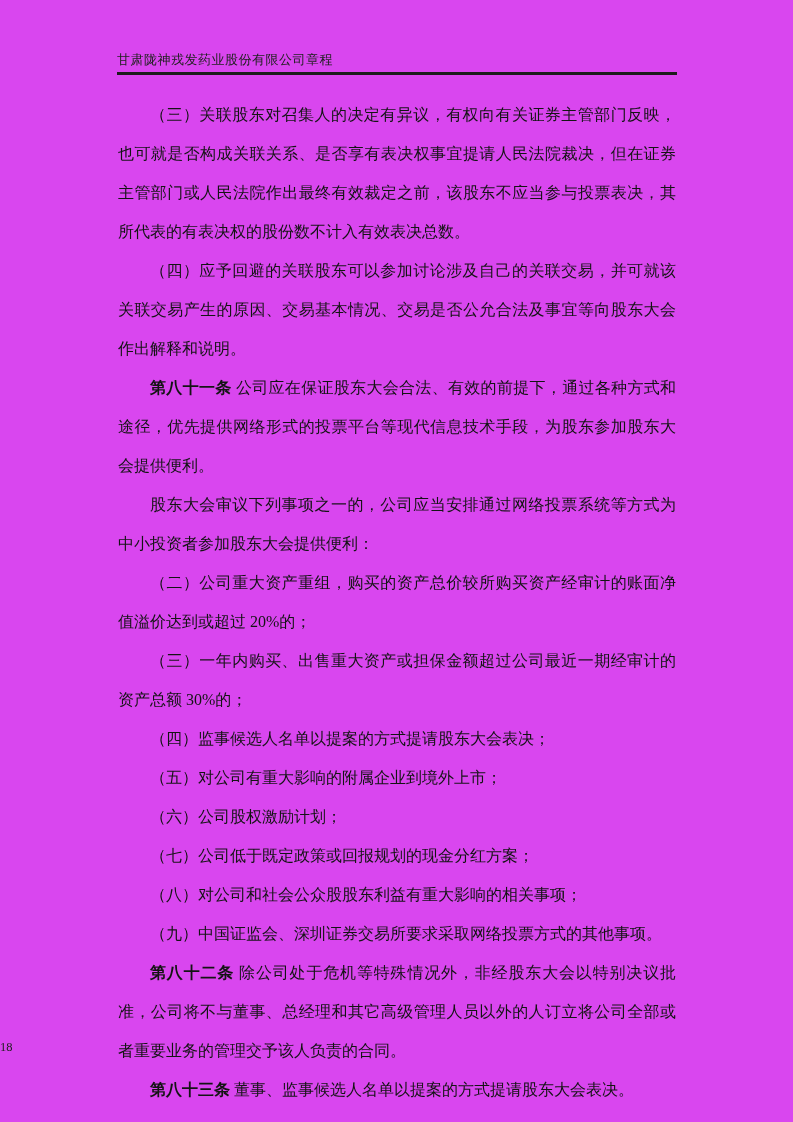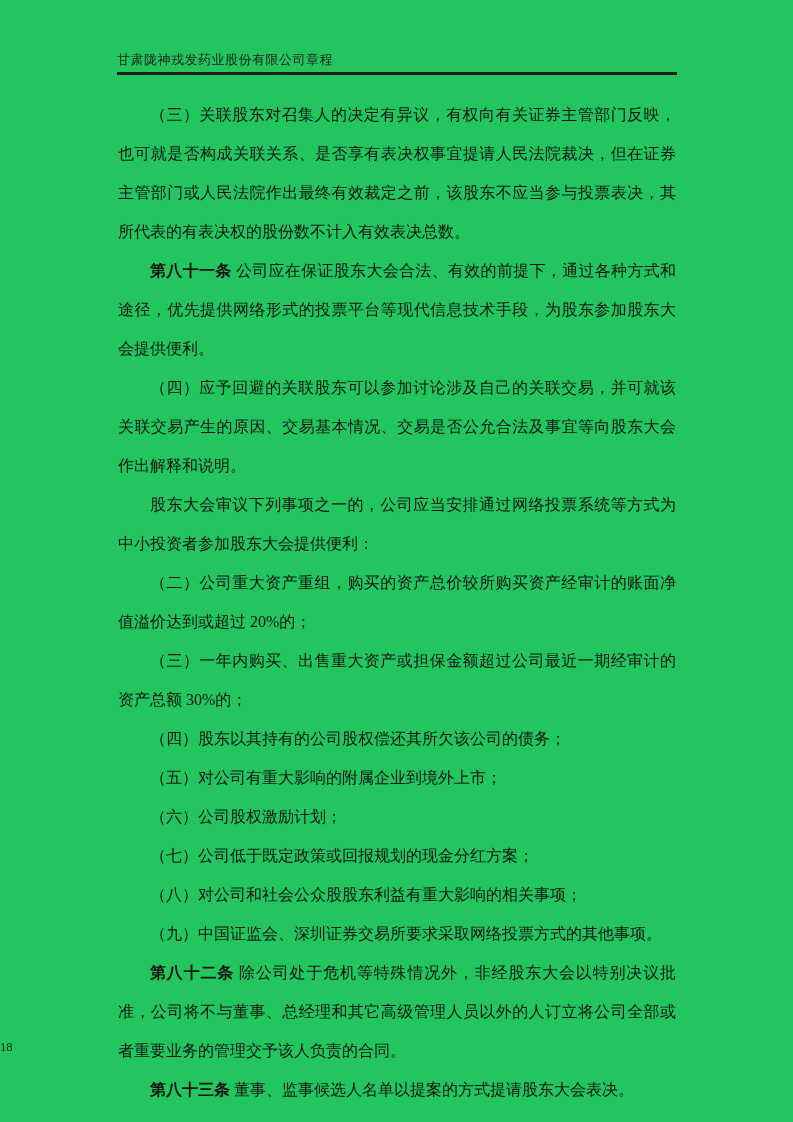--- a/index.html
+++ b/index.html
@@ -4,21 +4,21 @@
 <style>
   html, body {
     margin: 0;
     padding: 0;
     background: #ffffff;
   }
   .page {
     position: relative;
     width: 793px;
     height: 1122px;
-    background: #22c55e;
+    background: #d946ef;
     overflow: hidden;
     font-family: "Liberation Serif", "DejaVu Serif", serif;
   }
   .doc-header {
     position: absolute;
     left: 117px;
     top: 52px;
     width: 560px;
     padding-bottom: 4px;
     border-bottom: 3px solid #1c1c1c;
@@ -62,26 +62,26 @@
 <body>
 
 <div class="page">
 
   <div class="doc-header">
     <div class="doc-header-title">甘肃陇神戎发药业股份有限公司章程</div>
   </div>
 
   <div class="doc-content">
     <p><span class="article-lead"></span><span>（三）关联股东对召集人的决定有异议，有权向有关证券主管部门反映，也可就是否构成关联关系、是否享有表决权事宜提请人民法院裁决，但在证券主管部门或人民法院作出最终有效裁定之前，该股东不应当参与投票表决，其所代表的有表决权的股份数不计入有效表决总数。</span></p>
+    <p><span class="article-lead"></span><span>（四）应予回避的关联股东可以参加讨论涉及自己的关联交易，并可就该关联交易产生的原因、交易基本情况、交易是否公允合法及事宜等向股东大会作出解释和说明。</span></p>
     <p><span class="article-lead">第八十一条</span><span> 公司应在保证股东大会合法、有效的前提下，通过各种方式和途径，优先提供网络形式的投票平台等现代信息技术手段，为股东参加股东大会提供便利。</span></p>
-    <p><span class="article-lead"></span><span>（四）应予回避的关联股东可以参加讨论涉及自己的关联交易，并可就该关联交易产生的原因、交易基本情况、交易是否公允合法及事宜等向股东大会作出解释和说明。</span></p>
     <p><span class="article-lead"></span><span>股东大会审议下列事项之一的，公司应当安排通过网络投票系统等方式为中小投资者参加股东大会提供便利：</span></p>
     <p><span class="article-lead"></span><span>（二）公司重大资产重组，购买的资产总价较所购买资产经审计的账面净值溢价达到或超过 20%的；</span></p>
     <p><span class="article-lead"></span><span>（三）一年内购买、出售重大资产或担保金额超过公司最近一期经审计的资产总额 30%的；</span></p>
-    <p><span class="article-lead"></span><span>（四）股东以其持有的公司股权偿还其所欠该公司的债务；</span></p>
+    <p><span class="article-lead"></span><span>（四）监事候选人名单以提案的方式提请股东大会表决；</span></p>
     <p><span class="article-lead"></span><span>（五）对公司有重大影响的附属企业到境外上市；</span></p>
     <p><span class="article-lead"></span><span>（六）公司股权激励计划；</span></p>
     <p><span class="article-lead"></span><span>（七）公司低于既定政策或回报规划的现金分红方案；</span></p>
     <p><span class="article-lead"></span><span>（八）对公司和社会公众股股东利益有重大影响的相关事项；</span></p>
     <p><span class="article-lead"></span><span>（九）中国证监会、深圳证券交易所要求采取网络投票方式的其他事项。</span></p>
     <p><span class="article-lead">第八十二条</span><span> 除公司处于危机等特殊情况外，非经股东大会以特别决议批准，公司将不与董事、总经理和其它高级管理人员以外的人订立将公司全部或者重要业务的管理交予该人负责的合同。</span></p>
     <p><span class="article-lead">第八十三条</span><span> 董事、监事候选人名单以提案的方式提请股东大会表决。</span></p>
   </div>
 
   <div class="doc-footer">

